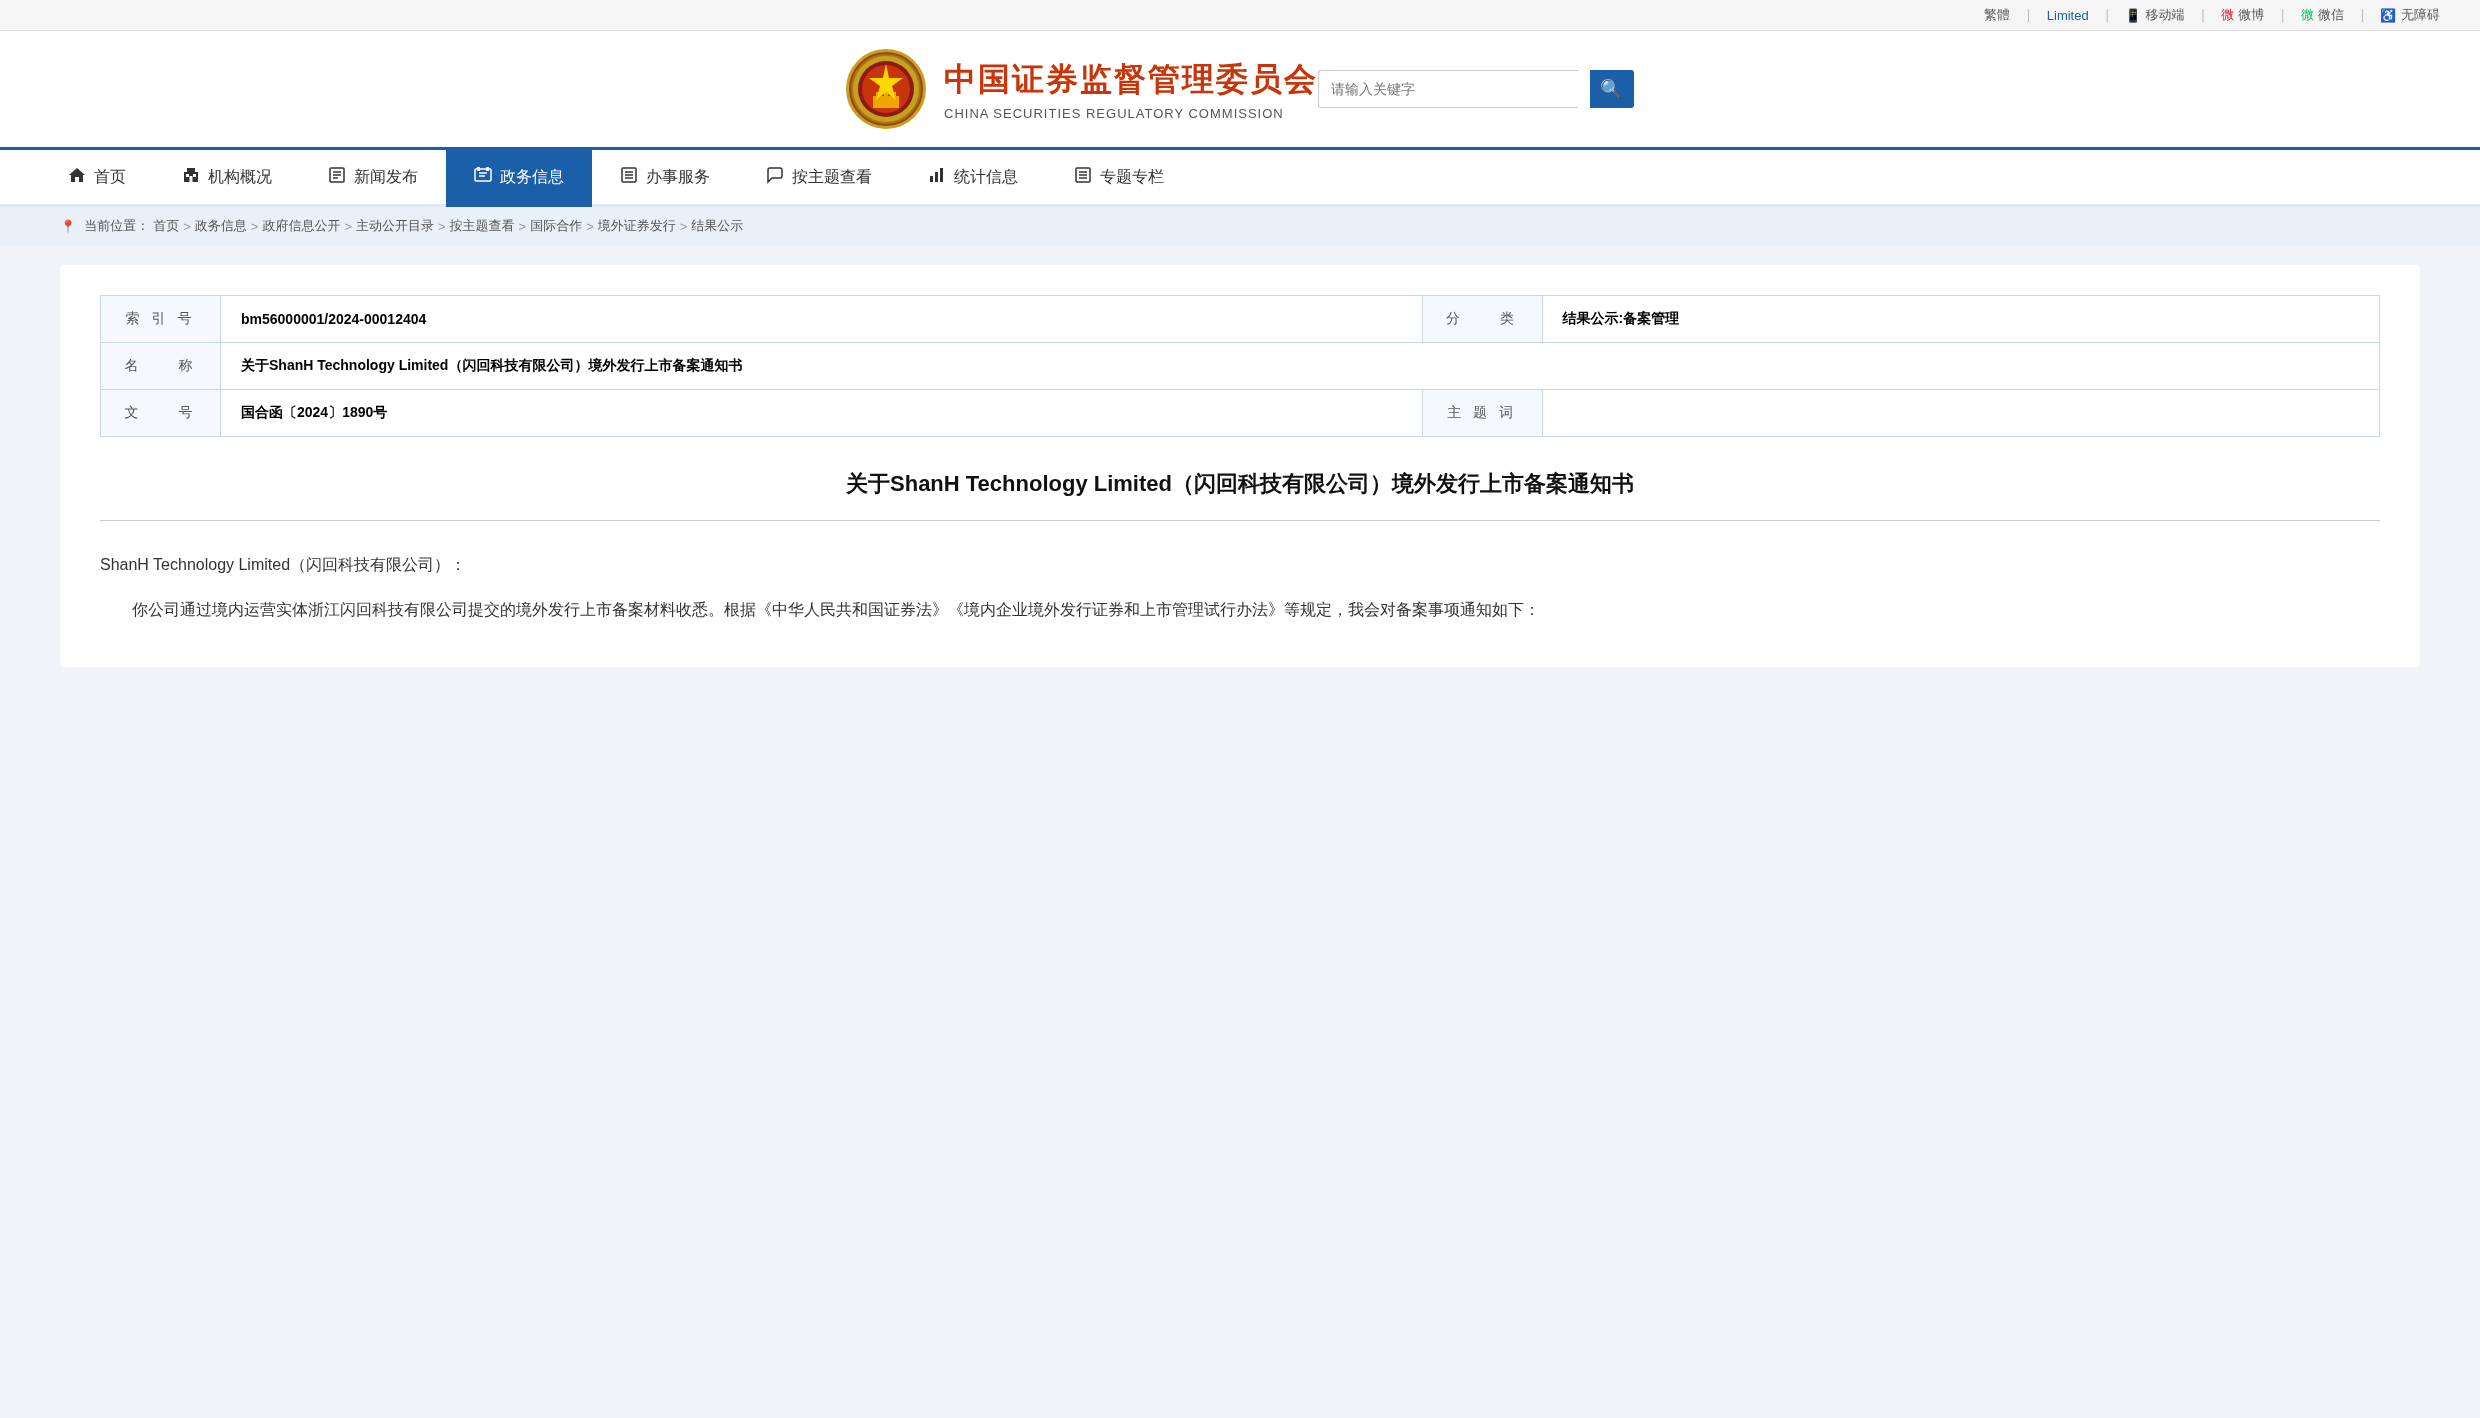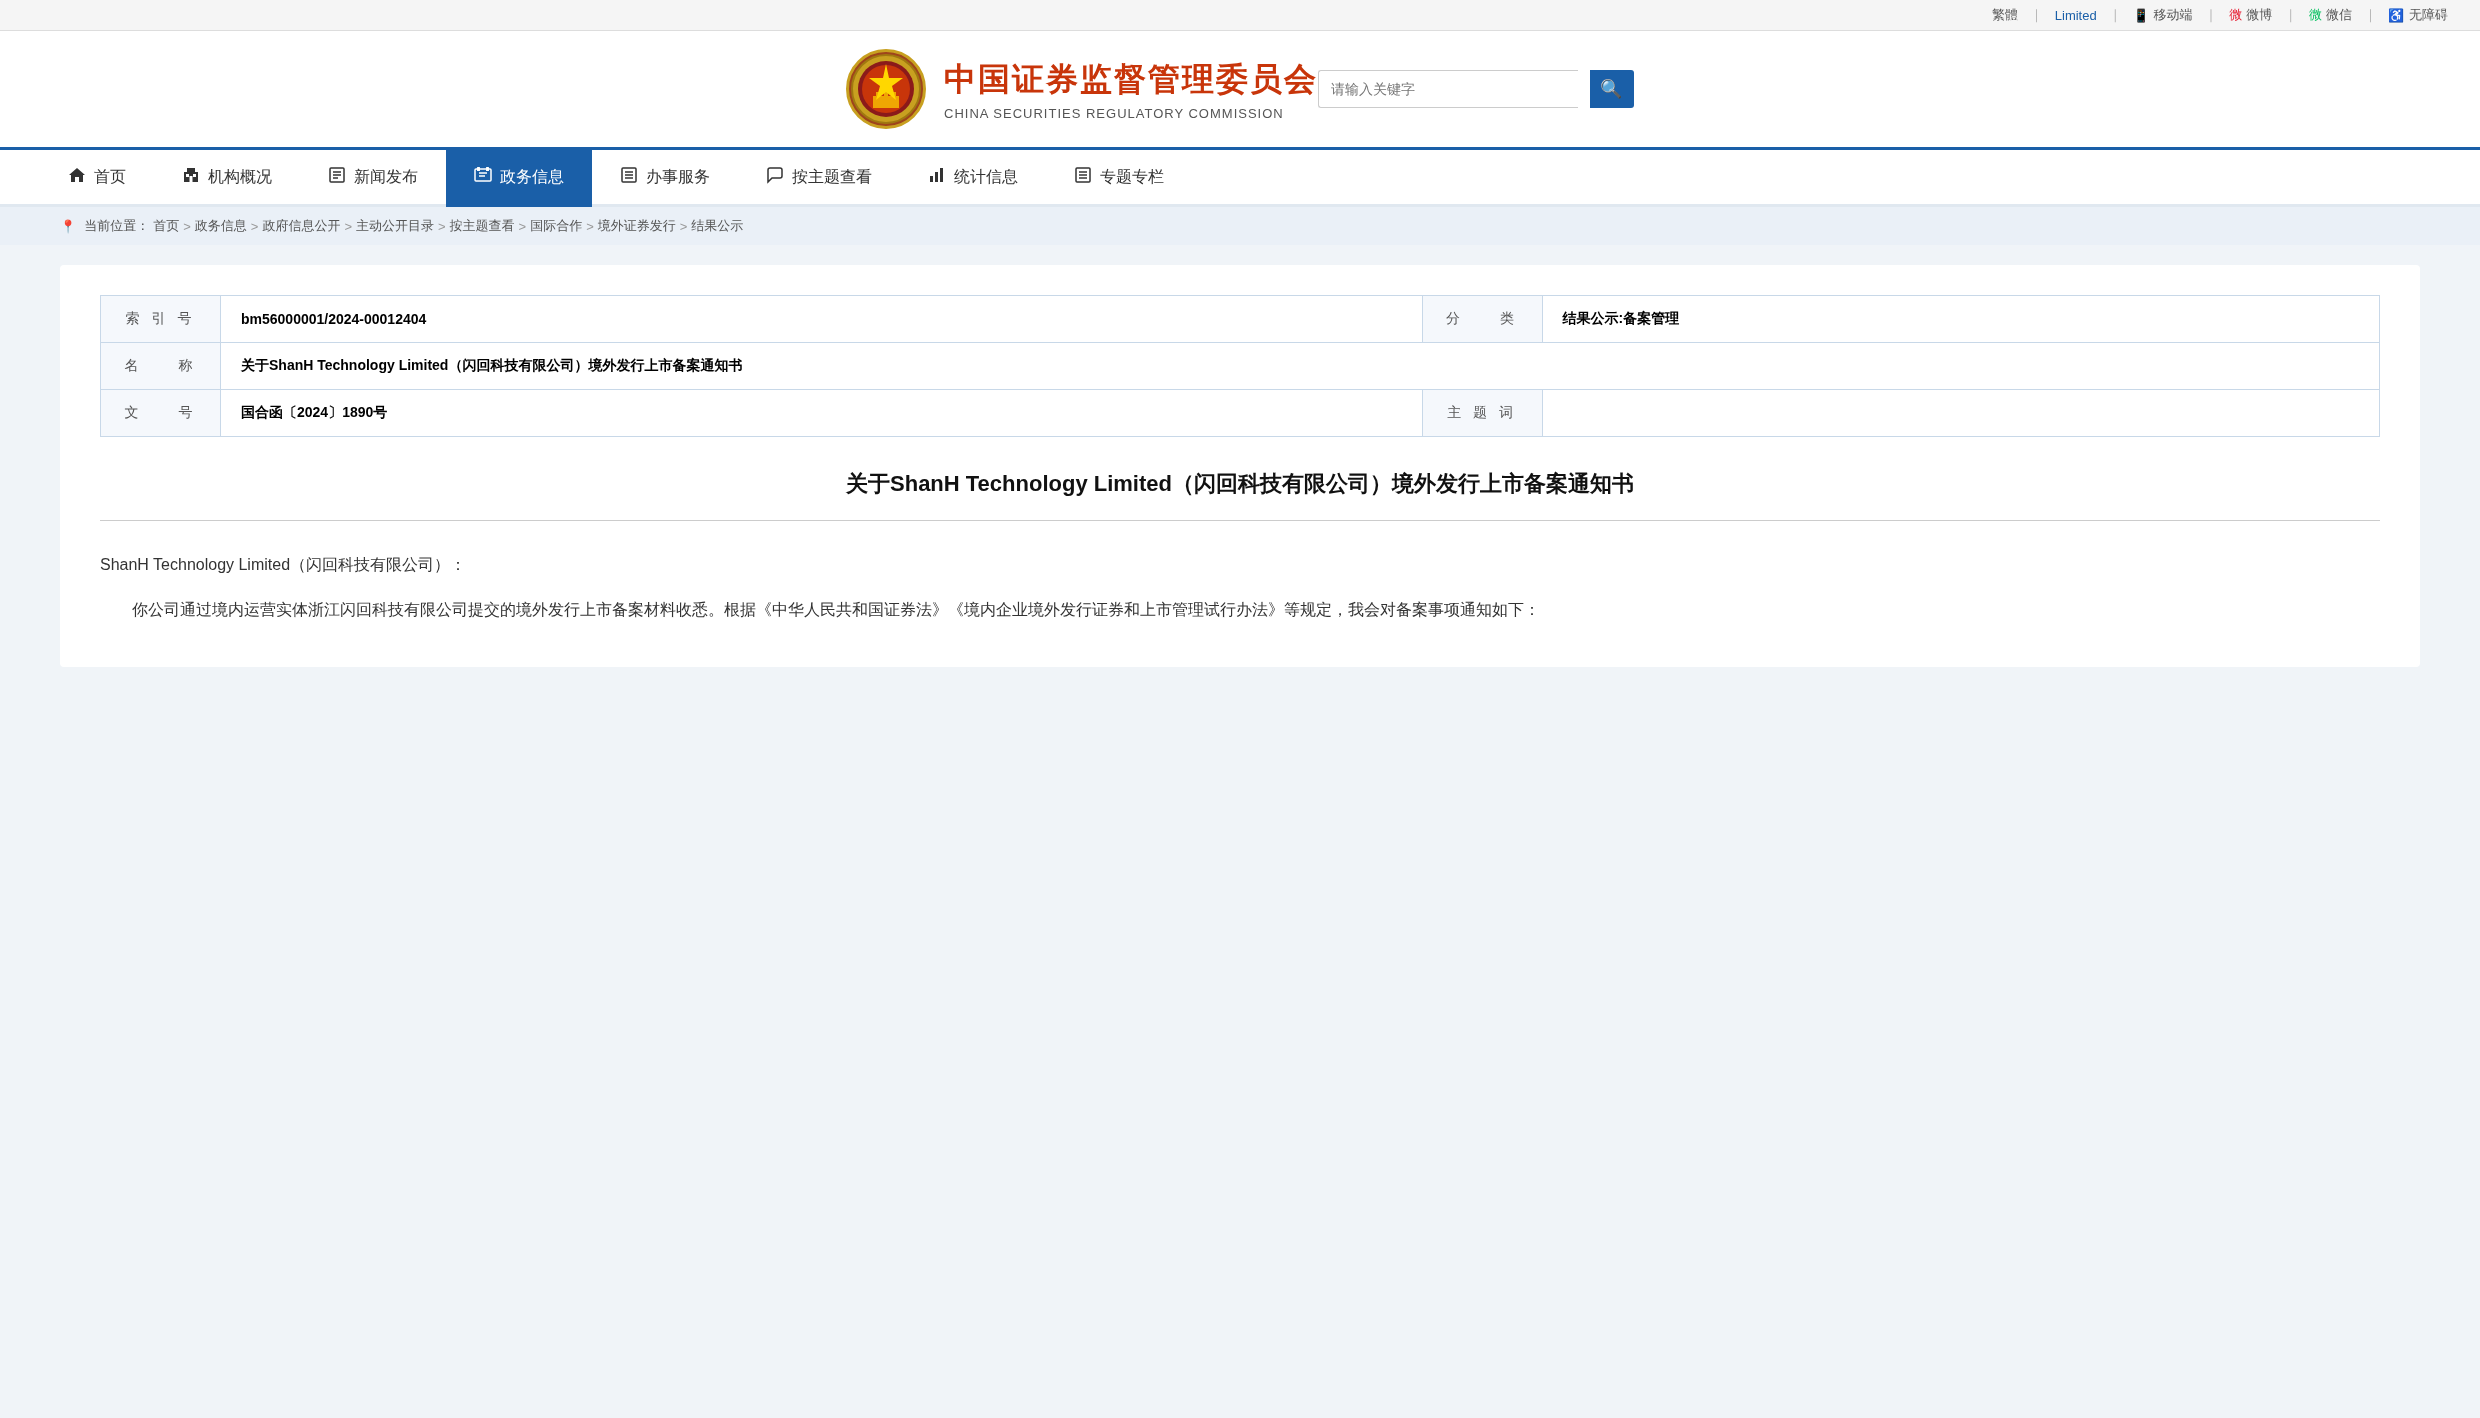--- a/index.html
+++ b/index.html
@@ -2,21 +2,21 @@
 <html><head>
   <meta charset="utf-8">
   <style>
     * { margin: 0; padding: 0; box-sizing: border-box; }
     body { font-family: "Microsoft YaHei", "SimHei", Arial, sans-serif; background: #f0f4f8; font-size: 14px; color: #333; }
 
     
     .top-bar {
       background: #f5f5f5;
       border-bottom: 1px solid #ddd;
-      padding: 6px 32px;
+      padding: 6px 40px;
       display: flex;
       justify-content: flex-end;
       align-items: center;
       gap: 12px;
       font-size: 13px;
       color: #555;
     }
     .top-bar-item { display: flex; align-items: center; gap: 4px; cursor: pointer; color: #555; }
     .top-bar-sep { color: #aaa; }
     .top-bar-item.active { color: #1a5fa8; }

